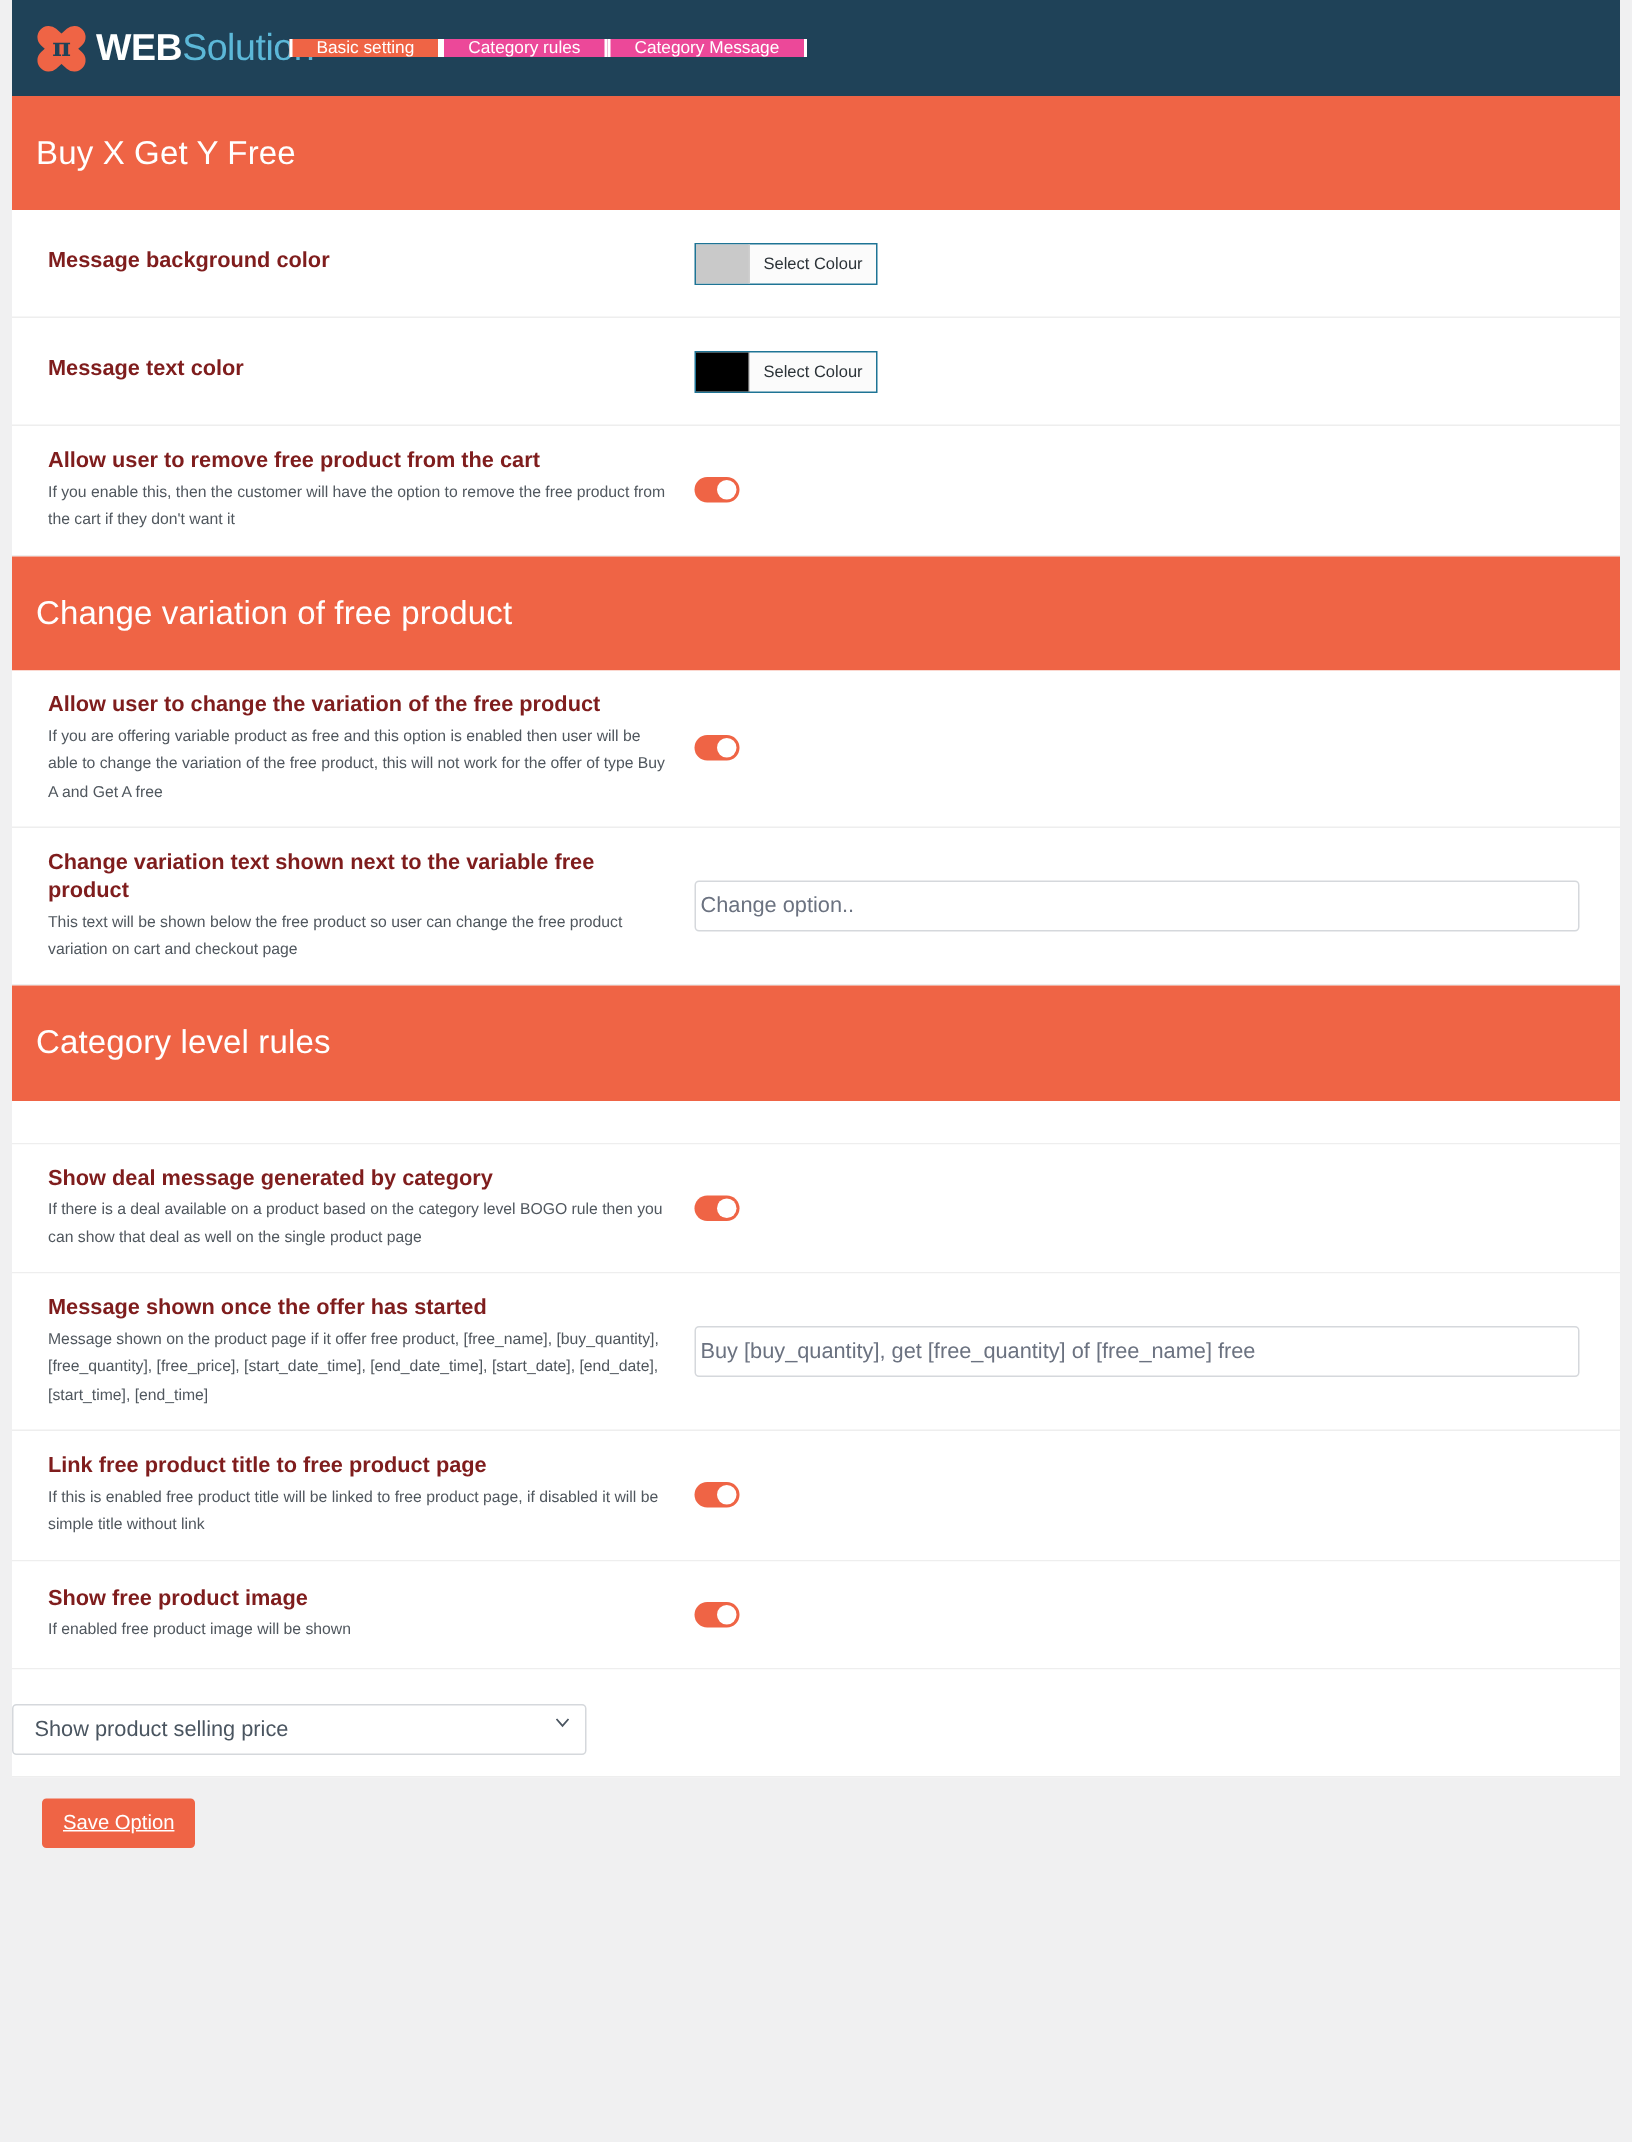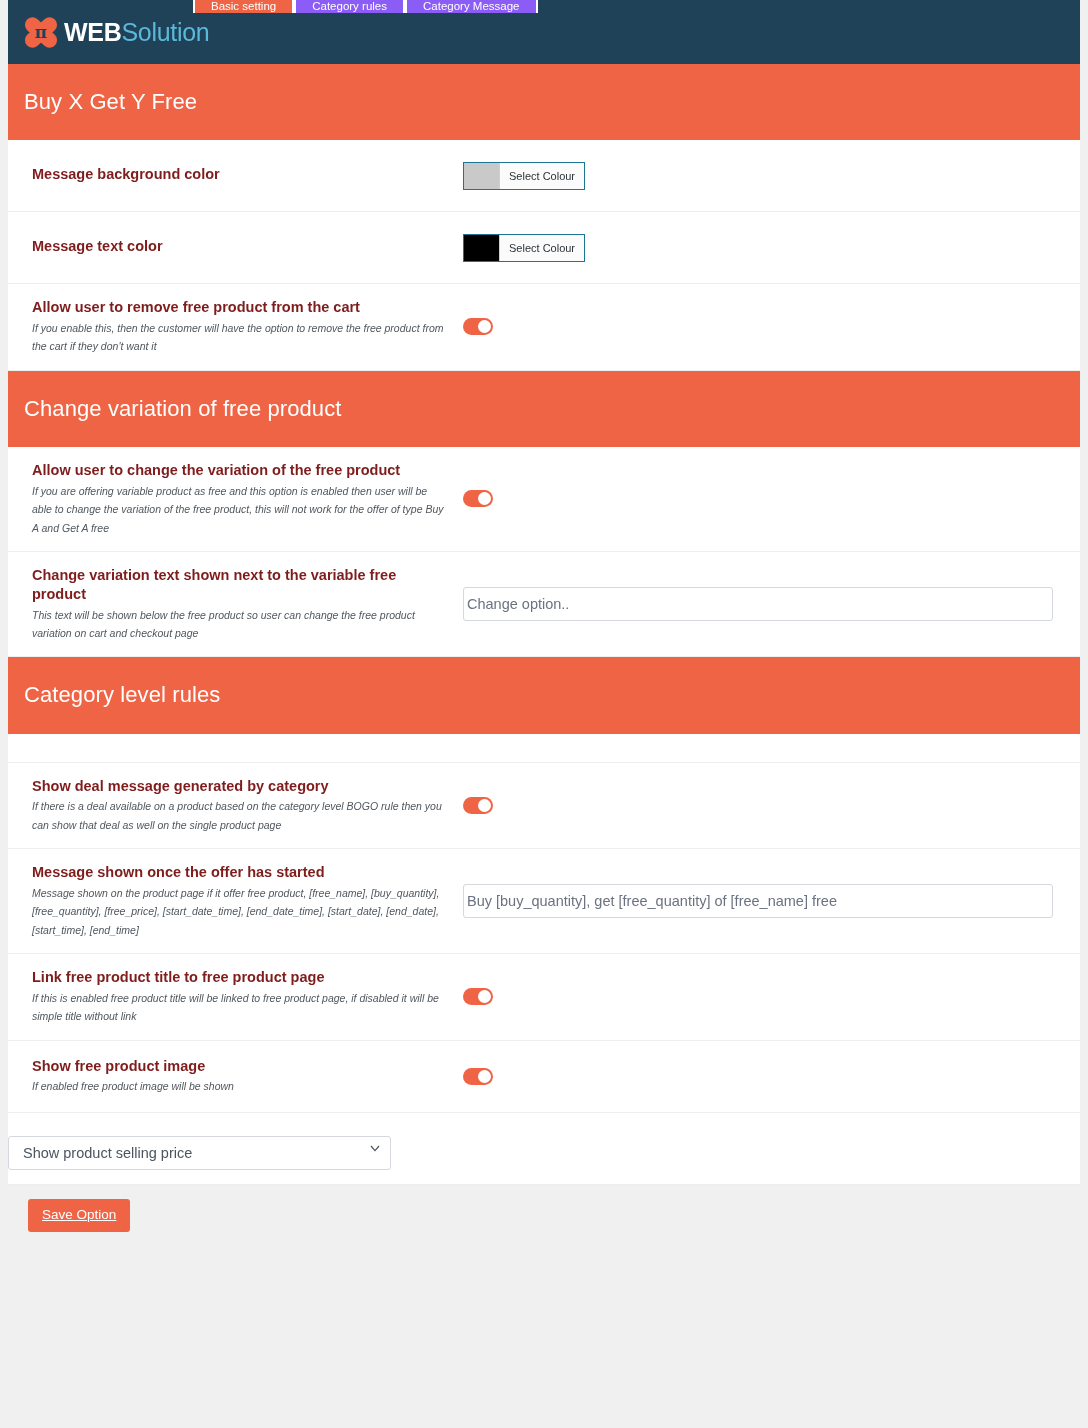--- a/index.html
+++ b/index.html
@@ -58,31 +58,31 @@
     font-size: 25px;
     letter-spacing: -0.3px;
     line-height: 1;
     white-space: nowrap;
   }
   .brand-text .web { color: #ffffff; font-weight: 700; }
   .brand-text .sol { color: #5cb8d8; font-weight: 400; }
 
   .nav {
     display: flex;
-    align-items: flex-start;
+    align-items: center;
   }
   .nav-tab {
     display: flex;
     align-items: center;
     justify-content: center;
     padding: 0 16px;
     min-width: 96px;
     color: #ffffff;
     font-size: 11.5px;
-    background: #8b5cf6;
+    background: #ec4899;
     border-right: 2px solid #ffffff;
     border-left: 2px solid #ffffff;
     cursor: pointer;
     text-align: center;
     line-height: 1.1;
   }
   .nav-tab.active { background: #ef6445; }
 
   
   .panel {
@@ -119,21 +119,20 @@
     font-weight: bold;
     color: #7f1d1d;
     line-height: 1.3;
     margin: 0 0 2px 0;
   }
   .row-desc {
     font-size: 10.5px;
     color: #50575e;
     line-height: 1.75;
     margin: 0;
-    font-style: italic;
   }
   .row-control {
     flex: 1 1 auto;
     padding: 12px 16px 12px 0;
     display: flex;
     align-items: flex-end;
   }
 
   
   .colorpicker {

